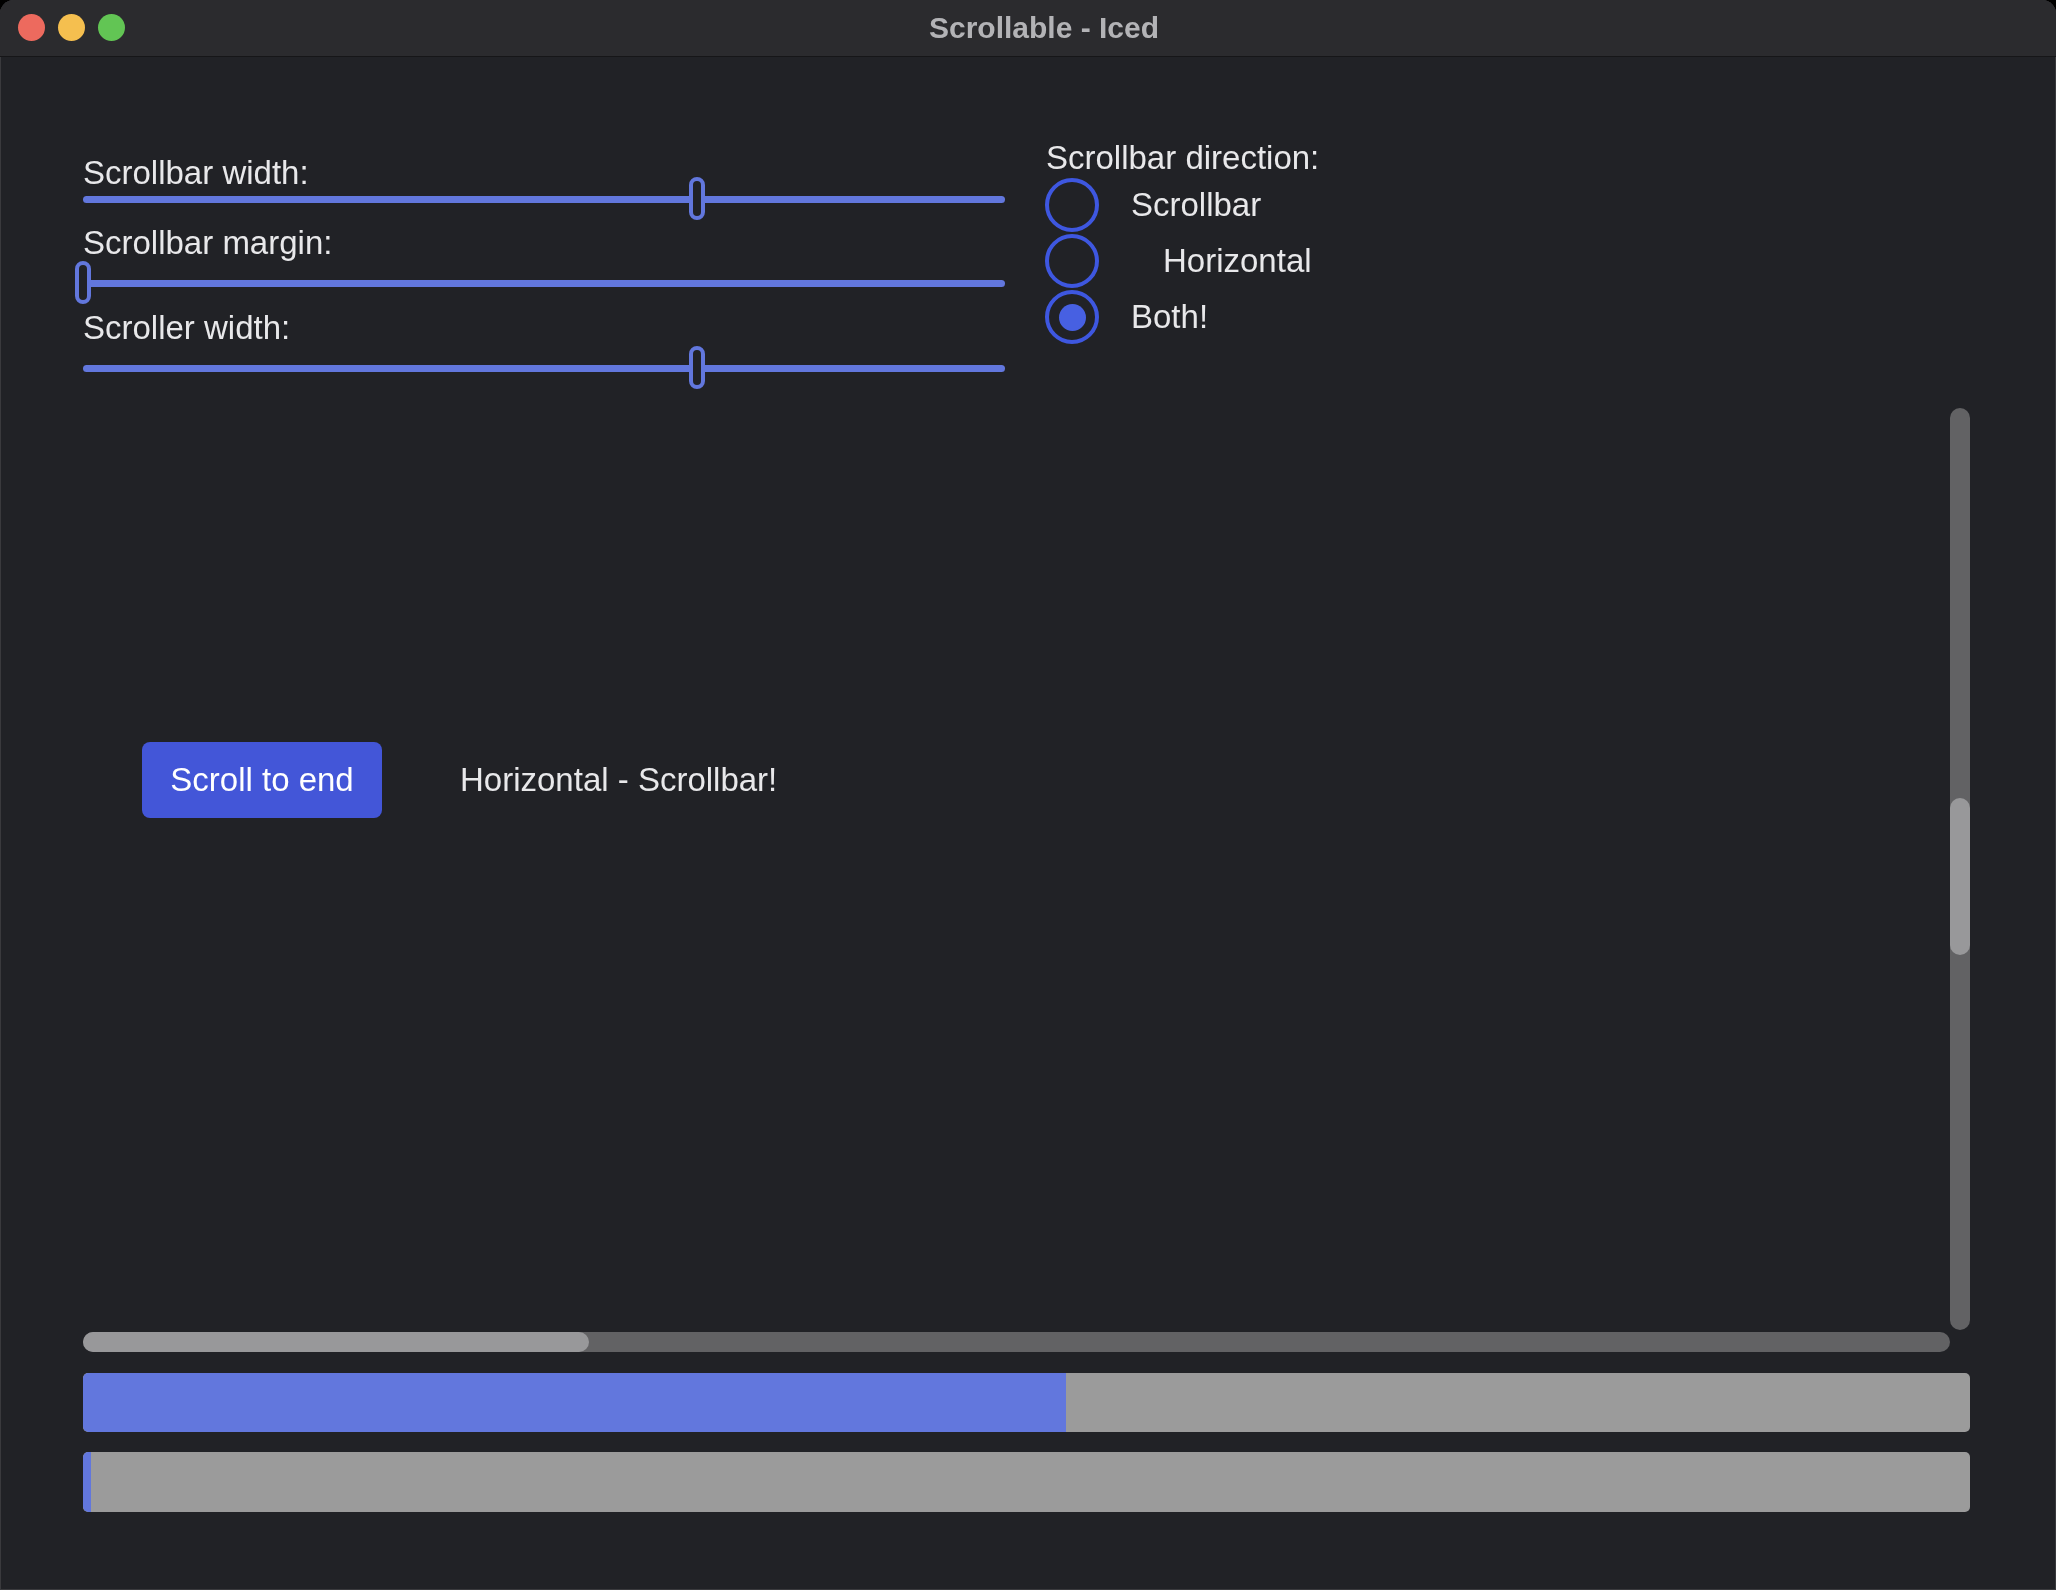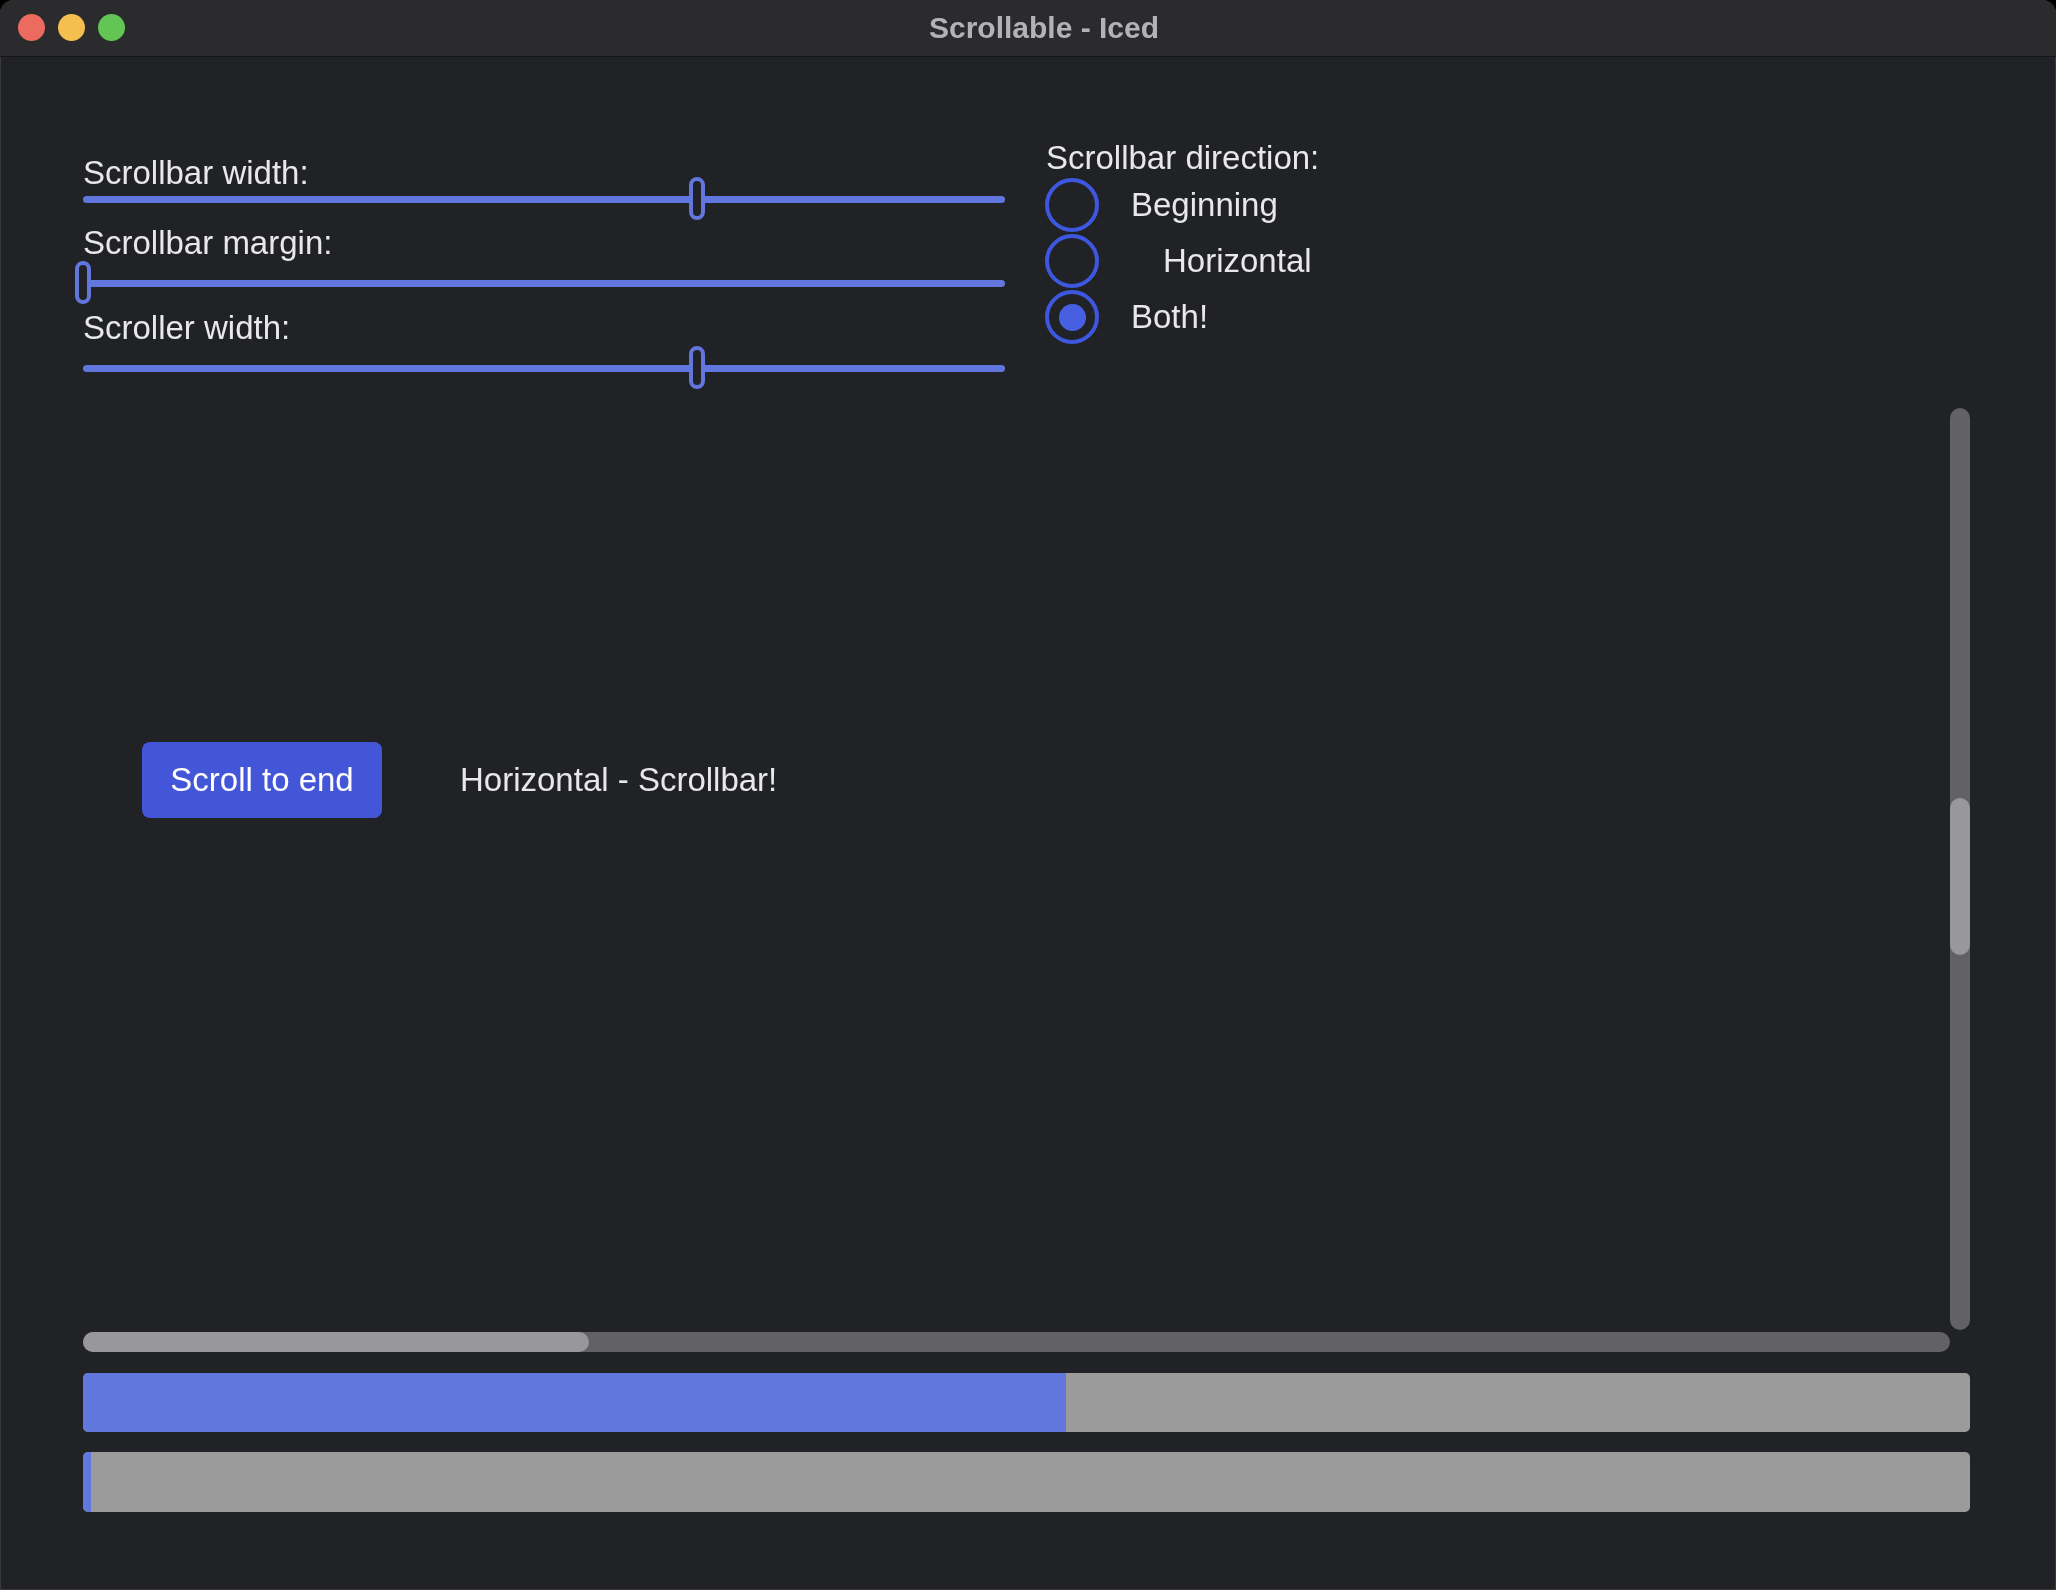--- a/index.html
+++ b/index.html
@@ -125,21 +125,21 @@
   <div class="ctl-label" style="left:83px;top:308px;">Scroller width:</div>
   <div class="slider" style="top:346px;">
     <div class="track"></div>
     <div class="handle" style="left: 66.6%;"></div>
   </div>
 
   <div class="ctl-label radio-title">Scrollbar direction:</div>
 
   <div class="radio-row r0">
     <span class="radio-circle"></span>
-    <span class="radio-label">Beginning</span>
+    <span class="radio-label">Scrollbar</span>
   </div>
   <div class="radio-row r1">
     <span class="radio-circle"></span>
     <span class="radio-label">Horizontal</span>
   </div>
   <div class="radio-row r2 selected">
     <span class="radio-circle">
         <span class="radio-dot"></span>
       </span>
     <span class="radio-label">Both!</span>

